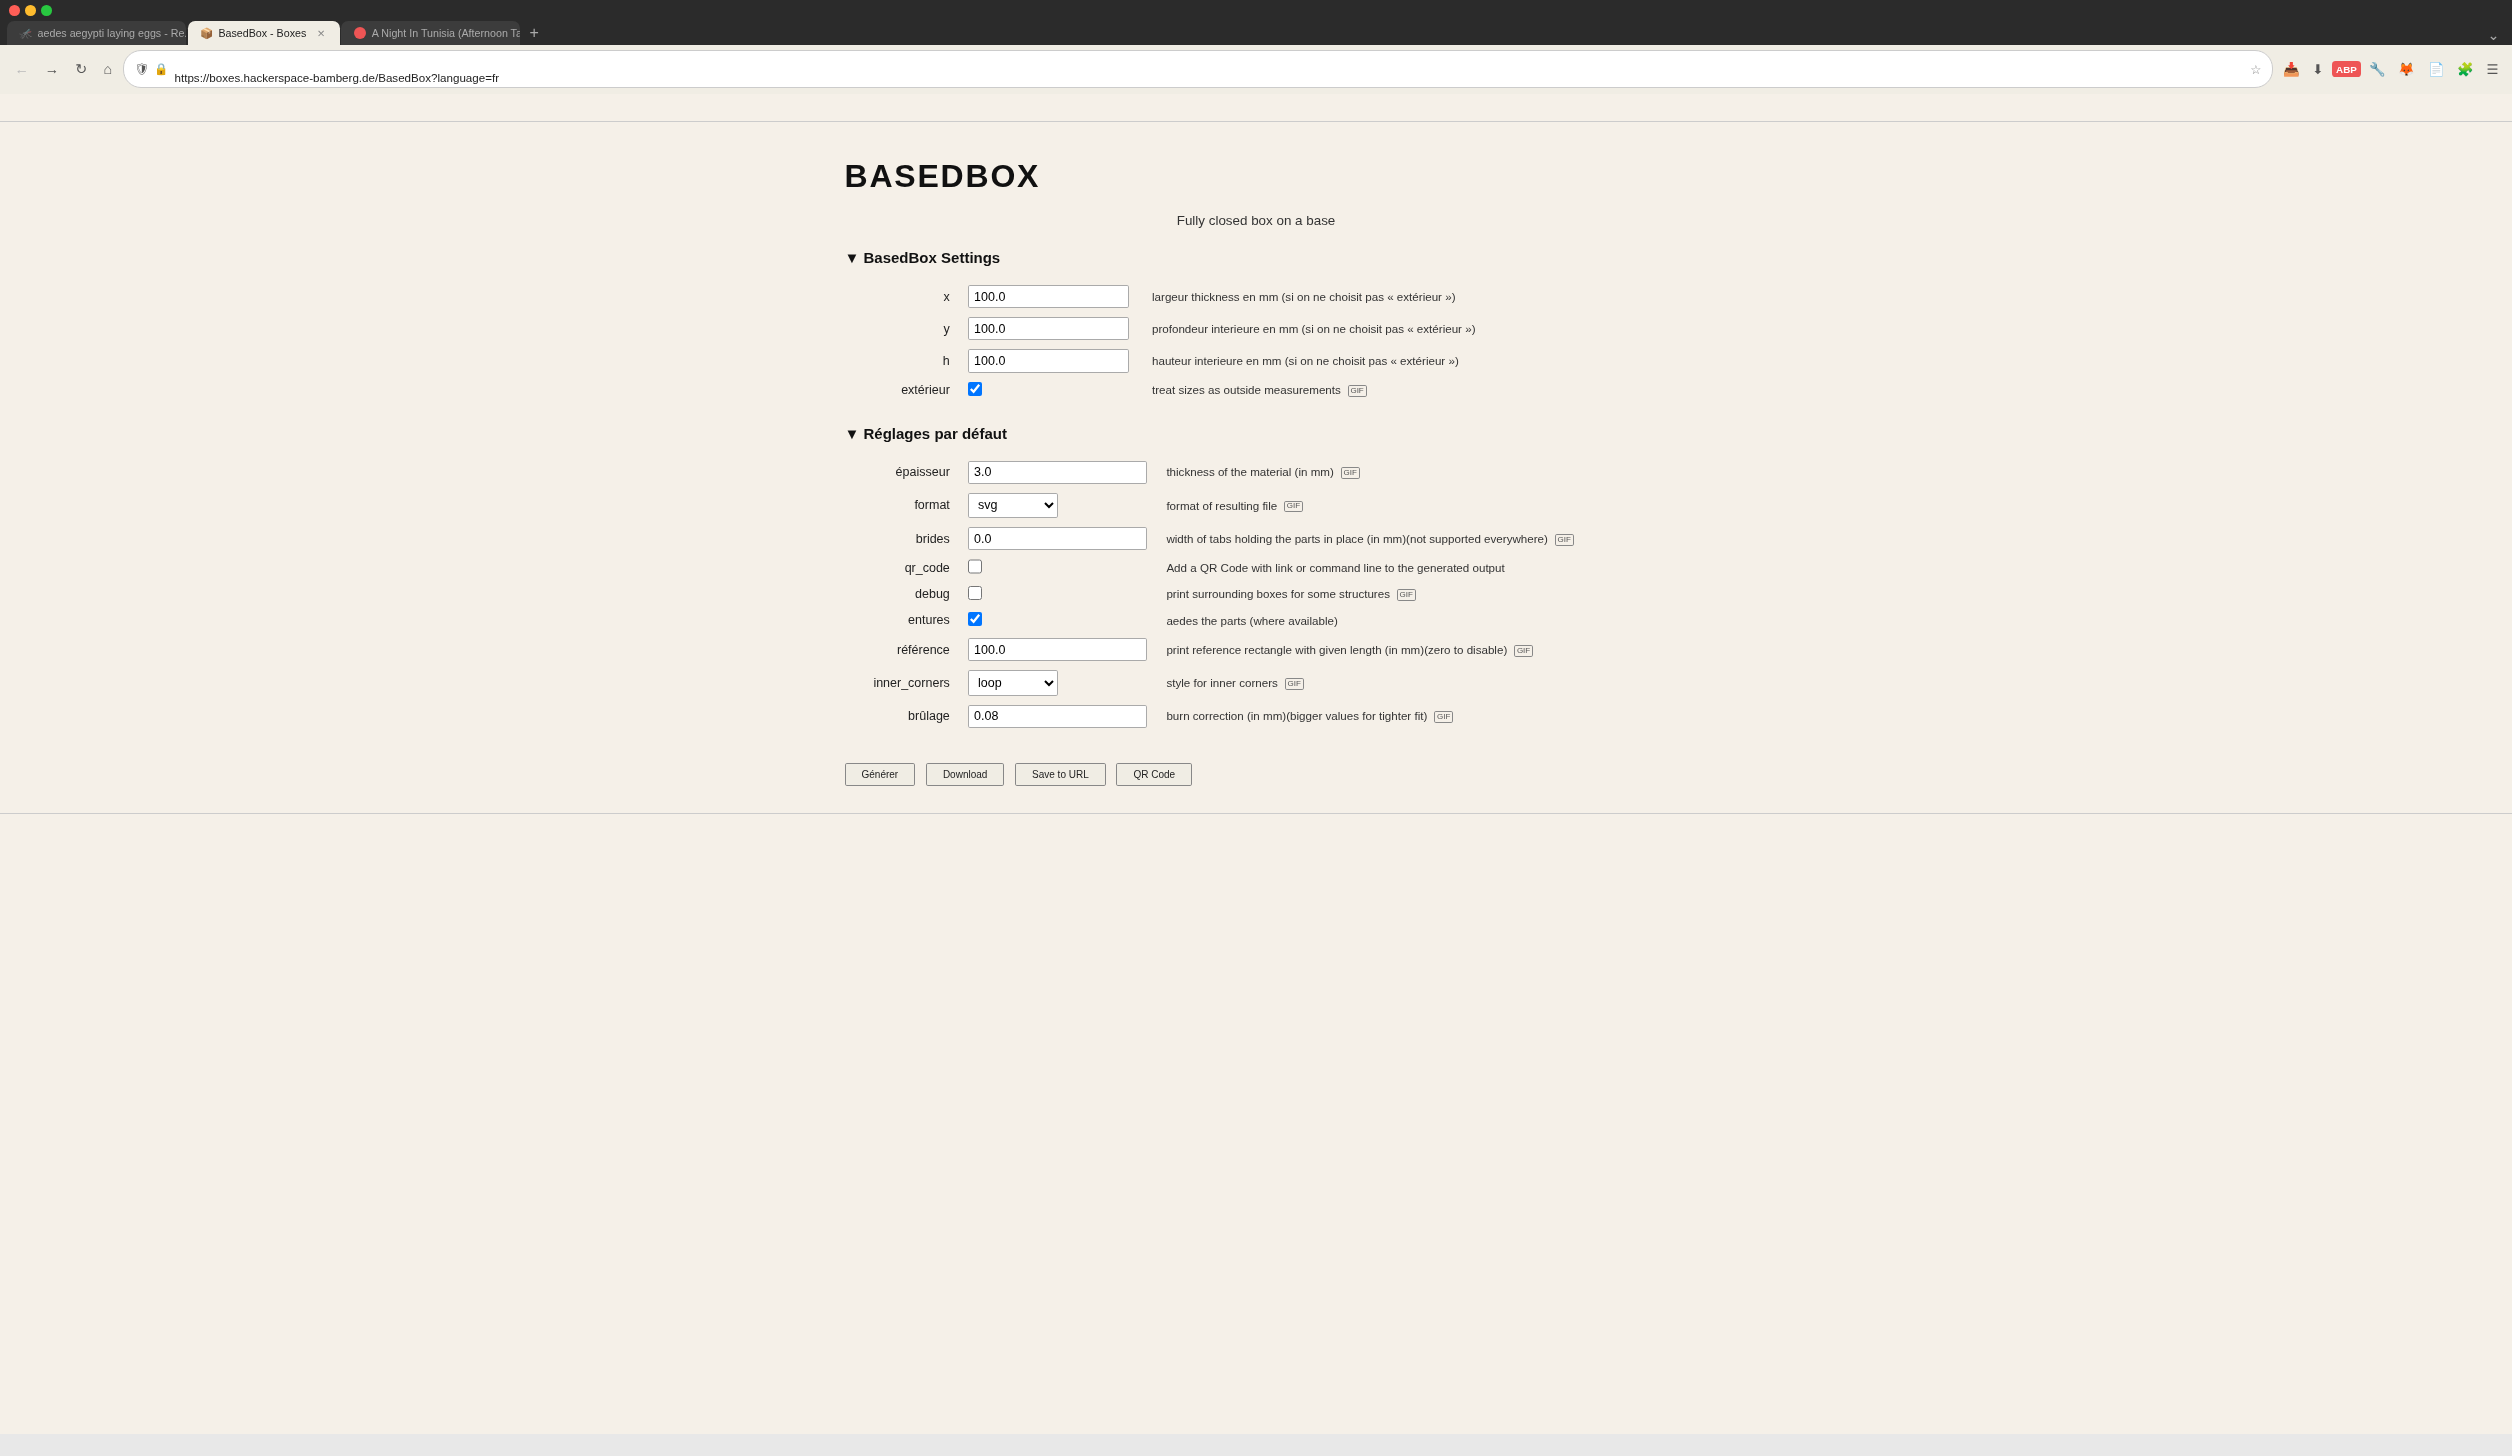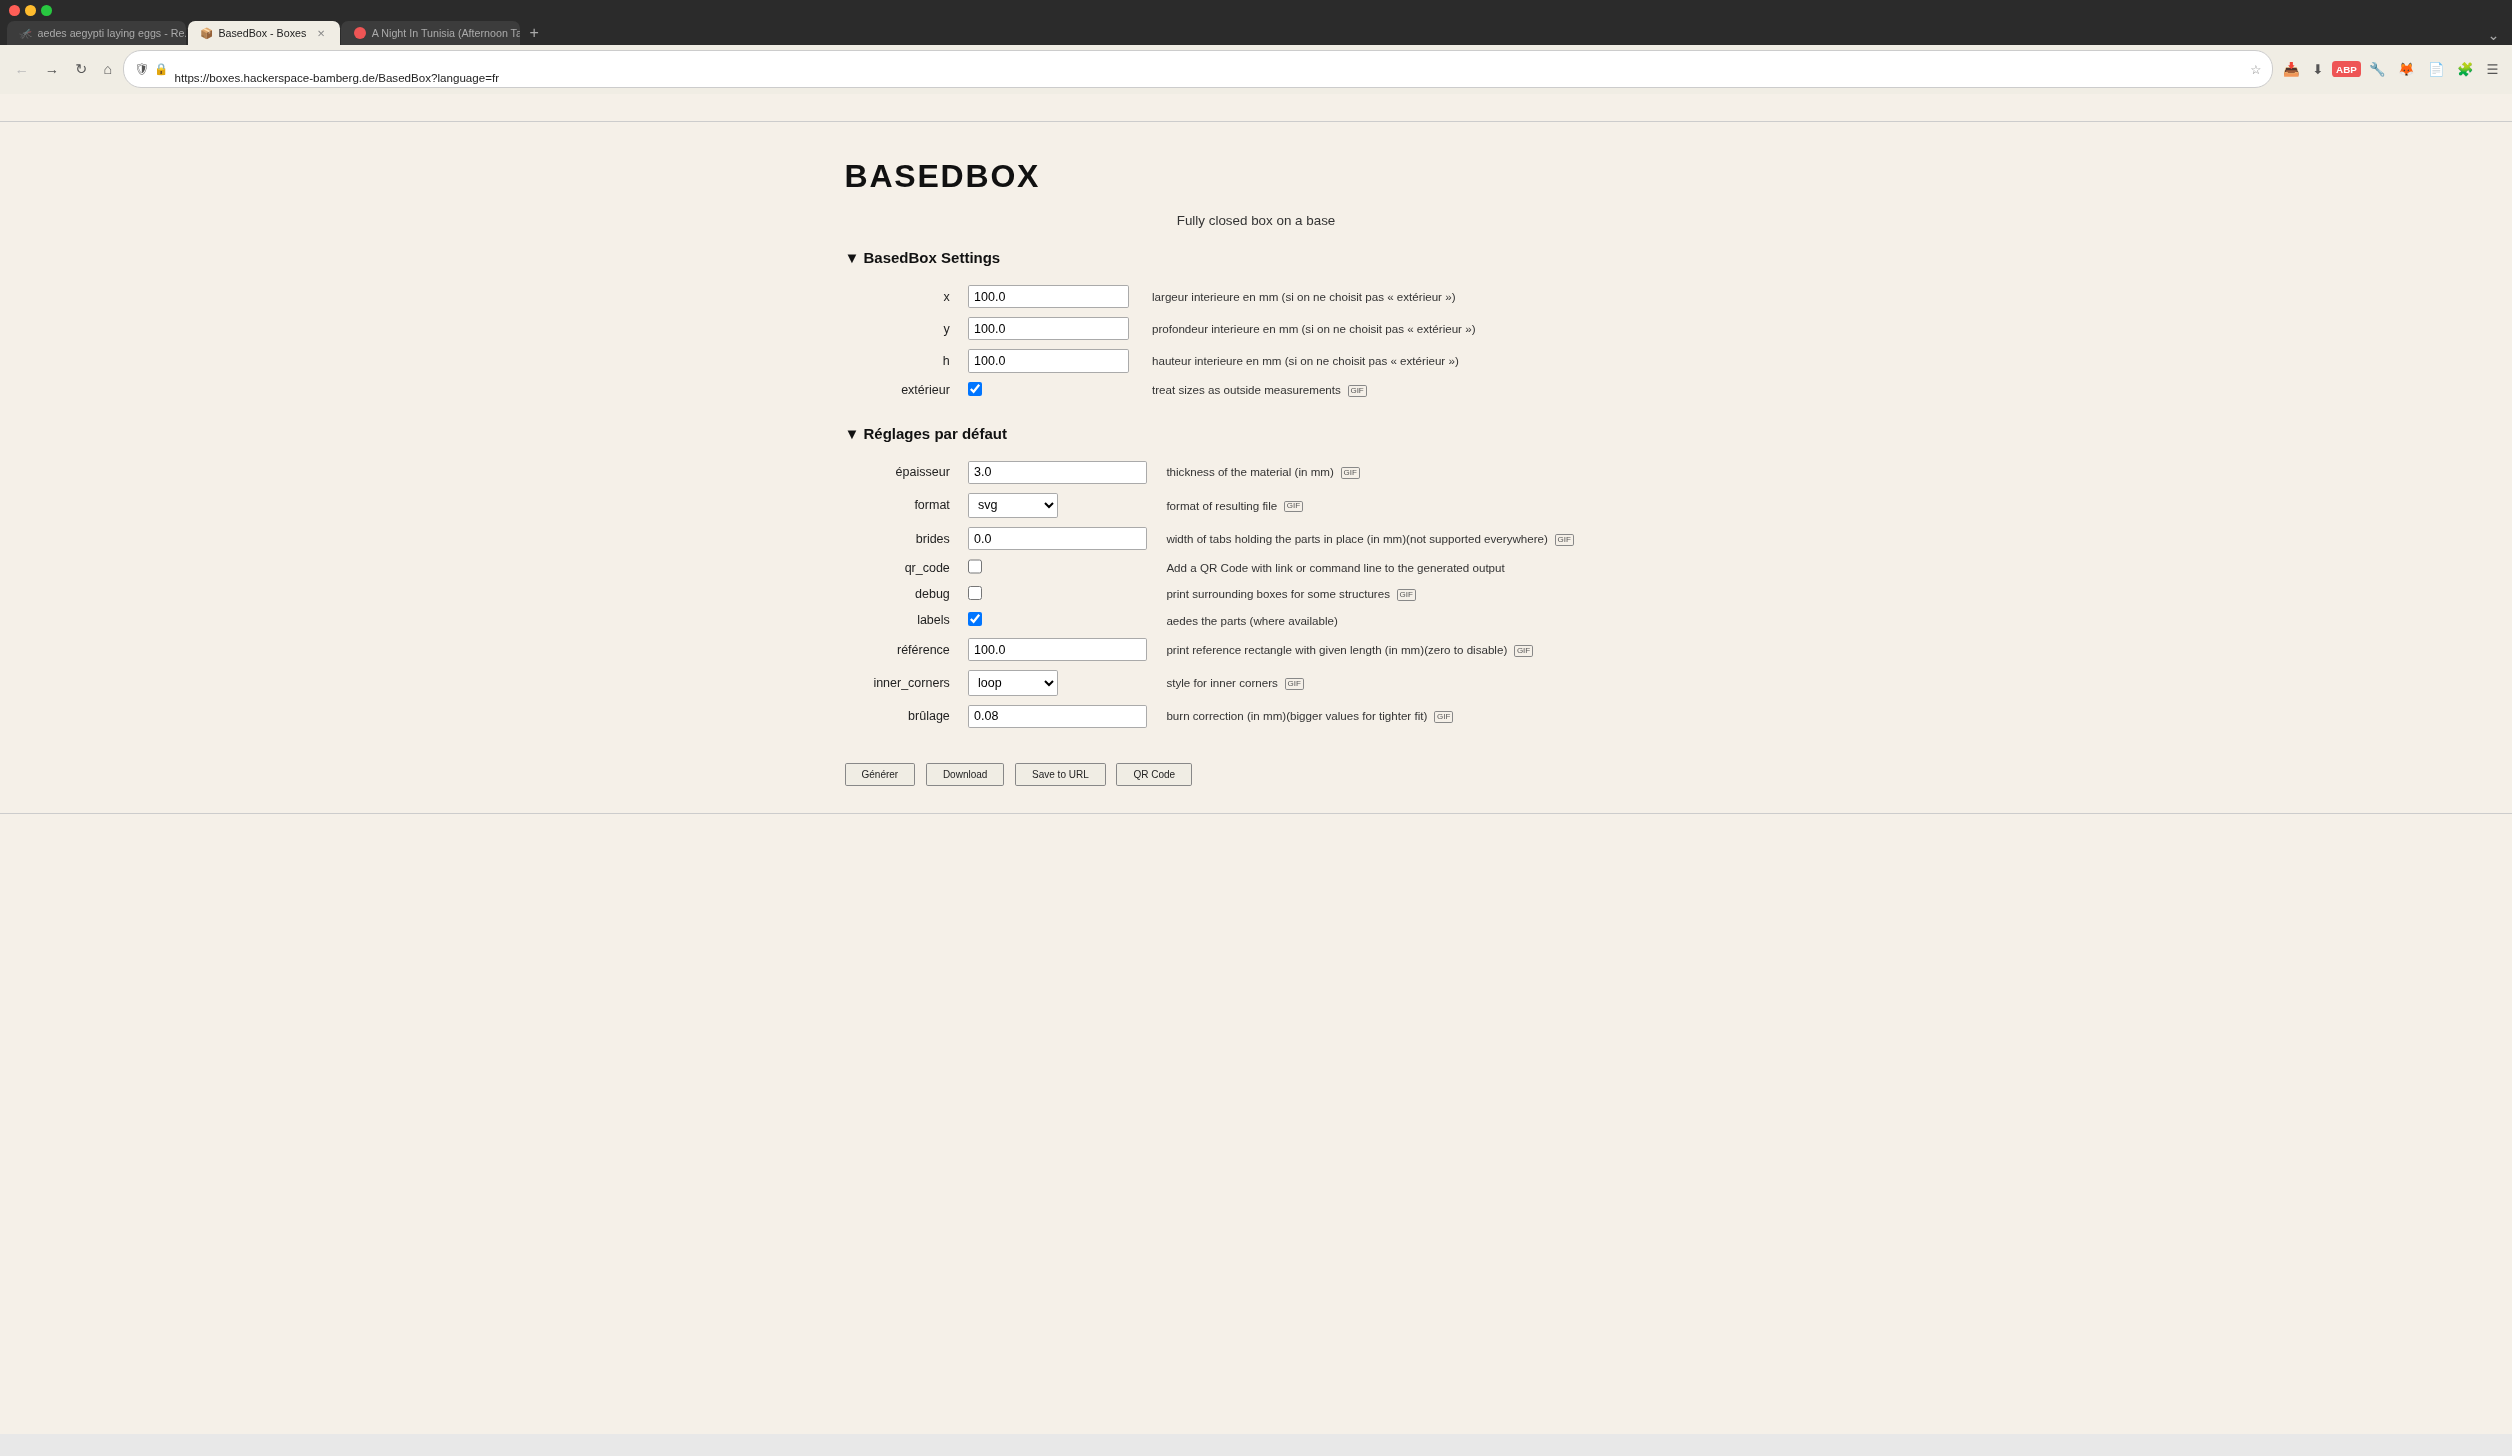--- a/index.html
+++ b/index.html
@@ -395,21 +395,21 @@
     </div>
 
     <table class="settings-table">
       <tbody>
 
         <tr>
           <td>x</td>
           <td>
             <input type="text" class="text-input" value="100.0" style="">
           </td>
-          <td>largeur interieure en mm (si on ne choisit pas « extérieur »)</td>
+          <td>largeur thickness en mm (si on ne choisit pas « extérieur »)</td>
         </tr>
 
         <tr>
           <td>y</td>
           <td>
             <input type="text" class="text-input" value="100.0" style="">
           </td>
           <td>profondeur interieure en mm (si on ne choisit pas « extérieur »)</td>
         </tr>
 
@@ -492,21 +492,21 @@
           <td>
             <input type="checkbox" class="checkbox-input" style="">
           </td>
           <td>
             print surrounding boxes for some structures
             <span class="gif-badge">GIF</span>
           </td>
         </tr>
 
         <tr>
-          <td>labels</td>
+          <td>entures</td>
           <td>
             <input type="checkbox" class="checkbox-input" checked="" style="">
           </td>
           <td>aedes the parts (where available)</td>
         </tr>
 
         <tr>
           <td>référence</td>
           <td>
             <input type="text" class="text-input-wide" value="100.0" style="">

